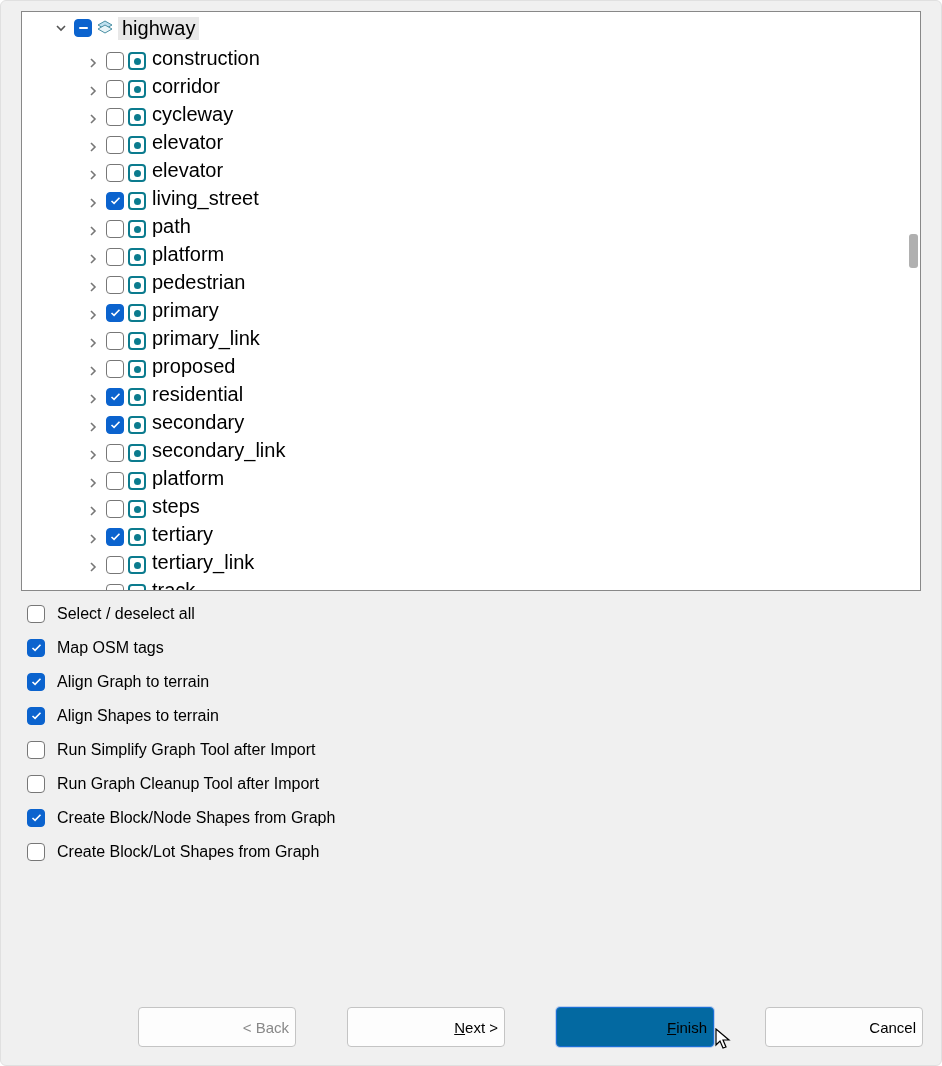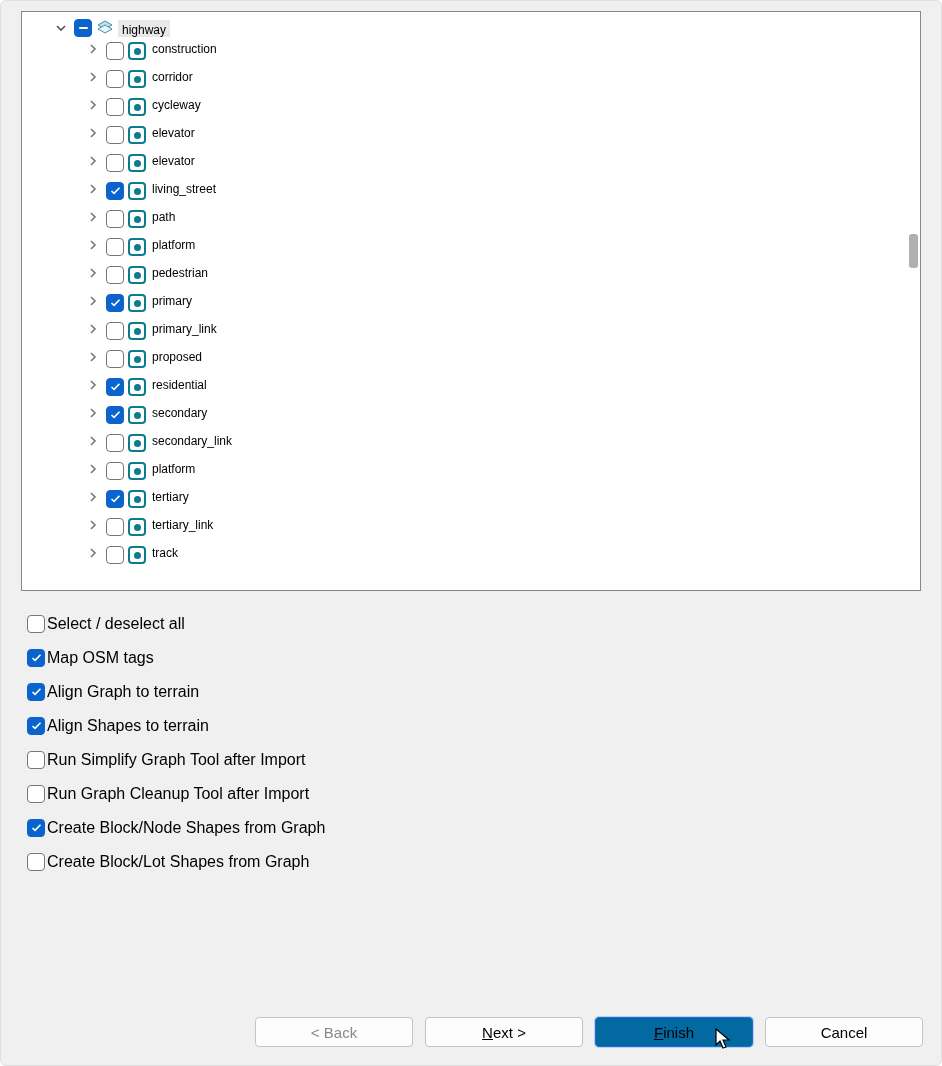--- a/index.html
+++ b/index.html
@@ -39,21 +39,21 @@
     gap: 4px;
     padding-left: 26px;
   }
   .root-label-bg {
     background: #e8e8e8;
     padding: 0 4px 0 2px;
     display: inline-block;
   }
   .child-row {
     display: flex;
-    align-items: flex-start;
+    align-items: flex-end;
     height: 28px;
     gap: 4px;
     padding-left: 58px;
   }
   .chevron {
     width: 14px; height: 14px;
     display: inline-flex;
     align-items: center;
     justify-content: center;
     color: #666;
@@ -99,21 +99,21 @@
     flex-shrink: 0;
   }
   .layer-icon::after {
     content: "";
     width: 7px; height: 7px;
     border-radius: 50%;
     background: #0B7B8E;
   }
   .row-label {
     padding-left: 2px;
-    font-size: 12px;
+    font-size: 20px;
   }
   .scroll-track {
     position: absolute;
     right: 0; top: 0; bottom: 0;
     width: 16px;
     background: transparent;
   }
   .scroll-thumb {
     position: absolute;
     right: 2px;
@@ -124,47 +124,48 @@
   }
   .options {
     margin: 4px 20px 0 26px;
     display: flex;
     flex-direction: column;
     gap: 6px;
     padding-top: 4px;
   }
   .opt-row {
     display: flex;
-    align-items: flex-end;
-    gap: 2px;
+    align-items: flex-start;
+    gap: 12px;
     height: 28px;
   }
   .opt-label {
     font-size: 16px;
   }
   .button-bar {
     margin-top: auto;
     padding: 0 18px 18px 0;
     display: flex;
     justify-content: flex-end;
     gap: 12px;
   }
   .btn {
     width: 158px;
-    height: 30px;
+    height: 40px;
     border: 1px solid #c4c4c4;
     border-radius: 4px;
     background: #fdfdfd;
     font-size: 15px;
     display: inline-flex;
     align-items: center;
-    justify-content: center;
+    justify-content: flex-end;
     color: #000;
     cursor: default;
     position: relative;
+    margin-left: 39px;
   }
   .btn.default {
     border: 1px solid #1a6fd6;
     background: #0369a1;
     box-shadow: 0 0 0 1px rgba(26,111,214,0.25);
   }
   .btn .ul { text-decoration: underline; }
   .btn.disabled { color: #888; }
   .cursor-arrow {
     position: absolute;
@@ -370,20 +371,30 @@
           </div>
           <div class="child-row">
             <span class="chevron">
               <svg width="12" height="12" viewBox="0 0 12 12">
                 <path d="M4 2 L8 6 L4 10" fill="none" stroke="#777" stroke-width="1.6"></path>
               </svg>
             </span>
             <span class="checkbox"></span>
             <span class="layer-icon"></span>
             <span class="row-label">platform</span>
+          </div>
+          <div class="child-row">
+            <span class="chevron">
+              <svg width="12" height="12" viewBox="0 0 12 12">
+                <path d="M4 2 L8 6 L4 10" fill="none" stroke="#777" stroke-width="1.6"></path>
+              </svg>
+            </span>
+            <span class="checkbox"></span>
+            <span class="layer-icon"></span>
+            <span class="row-label">steps</span>
           </div>
           <div class="child-row">
             <span class="chevron">
               <svg width="12" height="12" viewBox="0 0 12 12">
                 <path d="M4 2 L8 6 L4 10" fill="none" stroke="#777" stroke-width="1.6"></path>
               </svg>
             </span>
             <span class="checkbox checked">
               <svg class="tick" viewBox="0 0 12 10">
                 <path d="M1 5 L4.2 8 L11 1" fill="none" stroke="#fff" stroke-width="2"></path>

